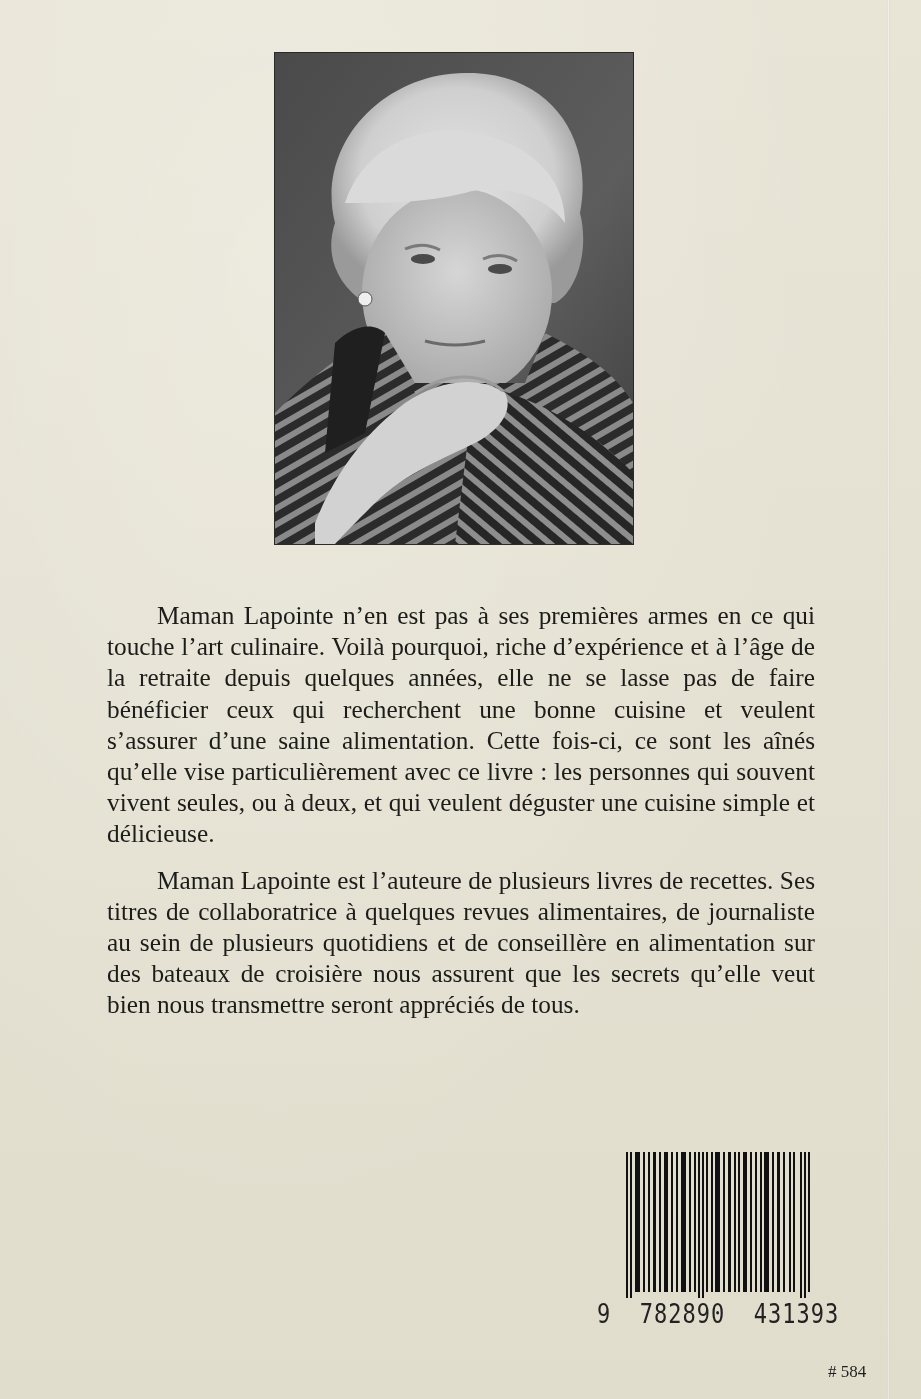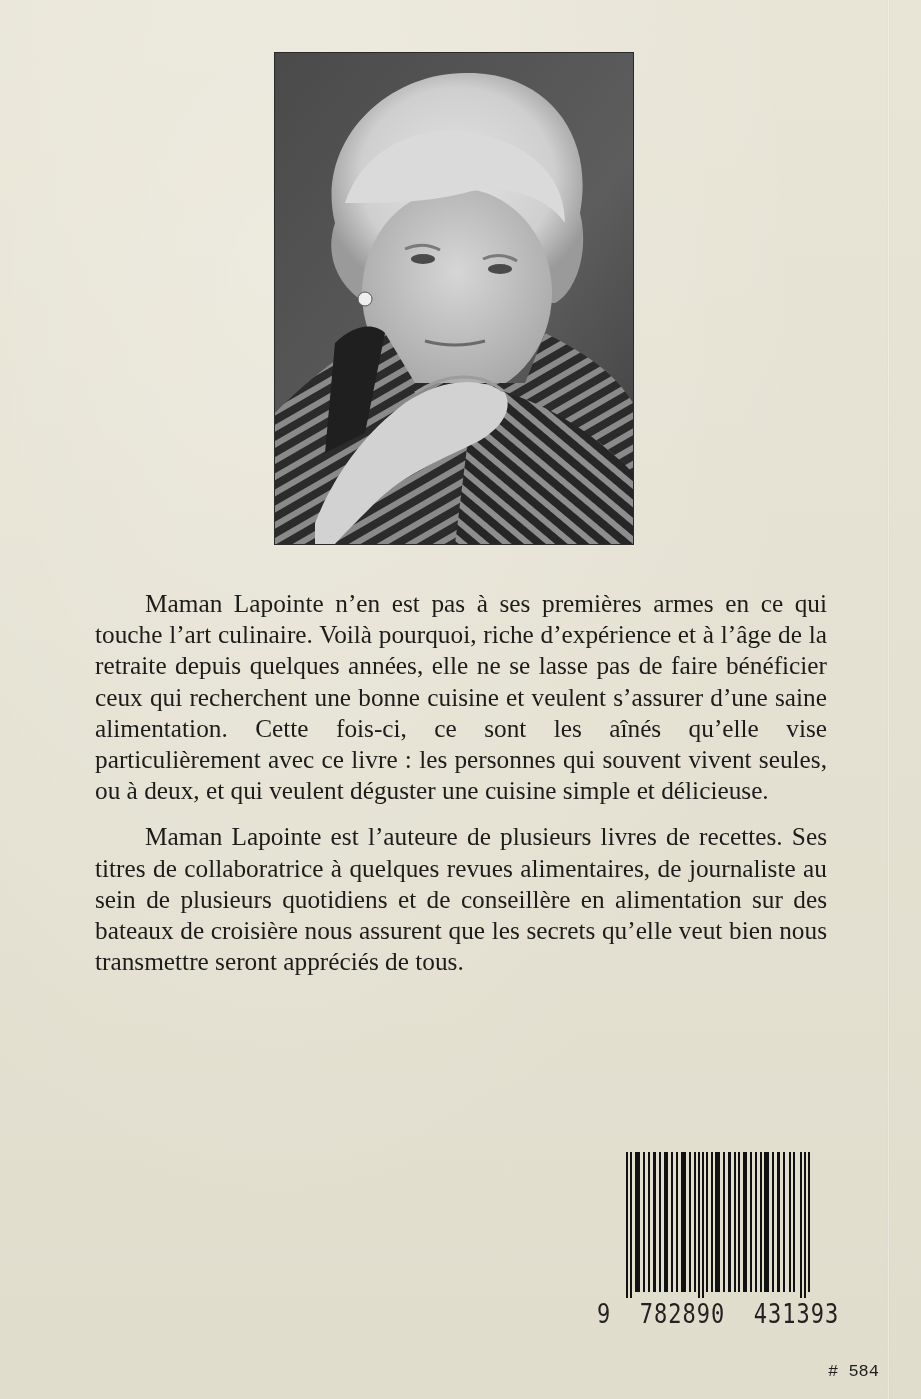--- a/index.html
+++ b/index.html
@@ -20,35 +20,35 @@
       position: absolute; left: 275px; top: 53px; width: 358px; height: 491px;
       background: #3a3a3a; overflow: hidden;
       box-shadow: 0 0 0 1px #2a2a2a;
     }
     .photo svg { display: block; width: 100%; height: 100%; }
     .text-block {
       position: absolute; left: 95px; top: 588px; width: 732px;
       font-size: 25.3px; line-height: 31.2px; text-align: justify;
       hyphens: manual;
     }
-    .text-block p { margin: 0; text-indent: 50px; }
+    .text-block p { margin: 12px; text-indent: 50px; }
     .text-block p + p { margin-top: 15px; }
     .barcode {
       position: absolute; left: 626px; top: 1152px; width: 185px; height: 146px;
     }
     .barcode svg { display: block; }
     .isbn {
       position: absolute; left: 597px; top: 1299px; width: 220px;
       font-family: "DejaVu Sans Mono", "Liberation Mono", monospace;
       font-size: 22px; letter-spacing: 1px; color: #222; white-space: pre;
       transform: scaleY(1.2); transform-origin: top left;
     }
     .catalog {
       position: absolute; left: 828px; top: 1362px;
-      font-family: Liberation Mono, monospace;
+      font-family: Liberation Serif, serif;
       font-size: 17px; color: #1f1f1f;
     }
   </style>
 </head>
 <body>
 
 <div class="crease"></div>
 
 <div class="photo">
   <svg viewBox="0 0 358 491" preserveAspectRatio="none">

